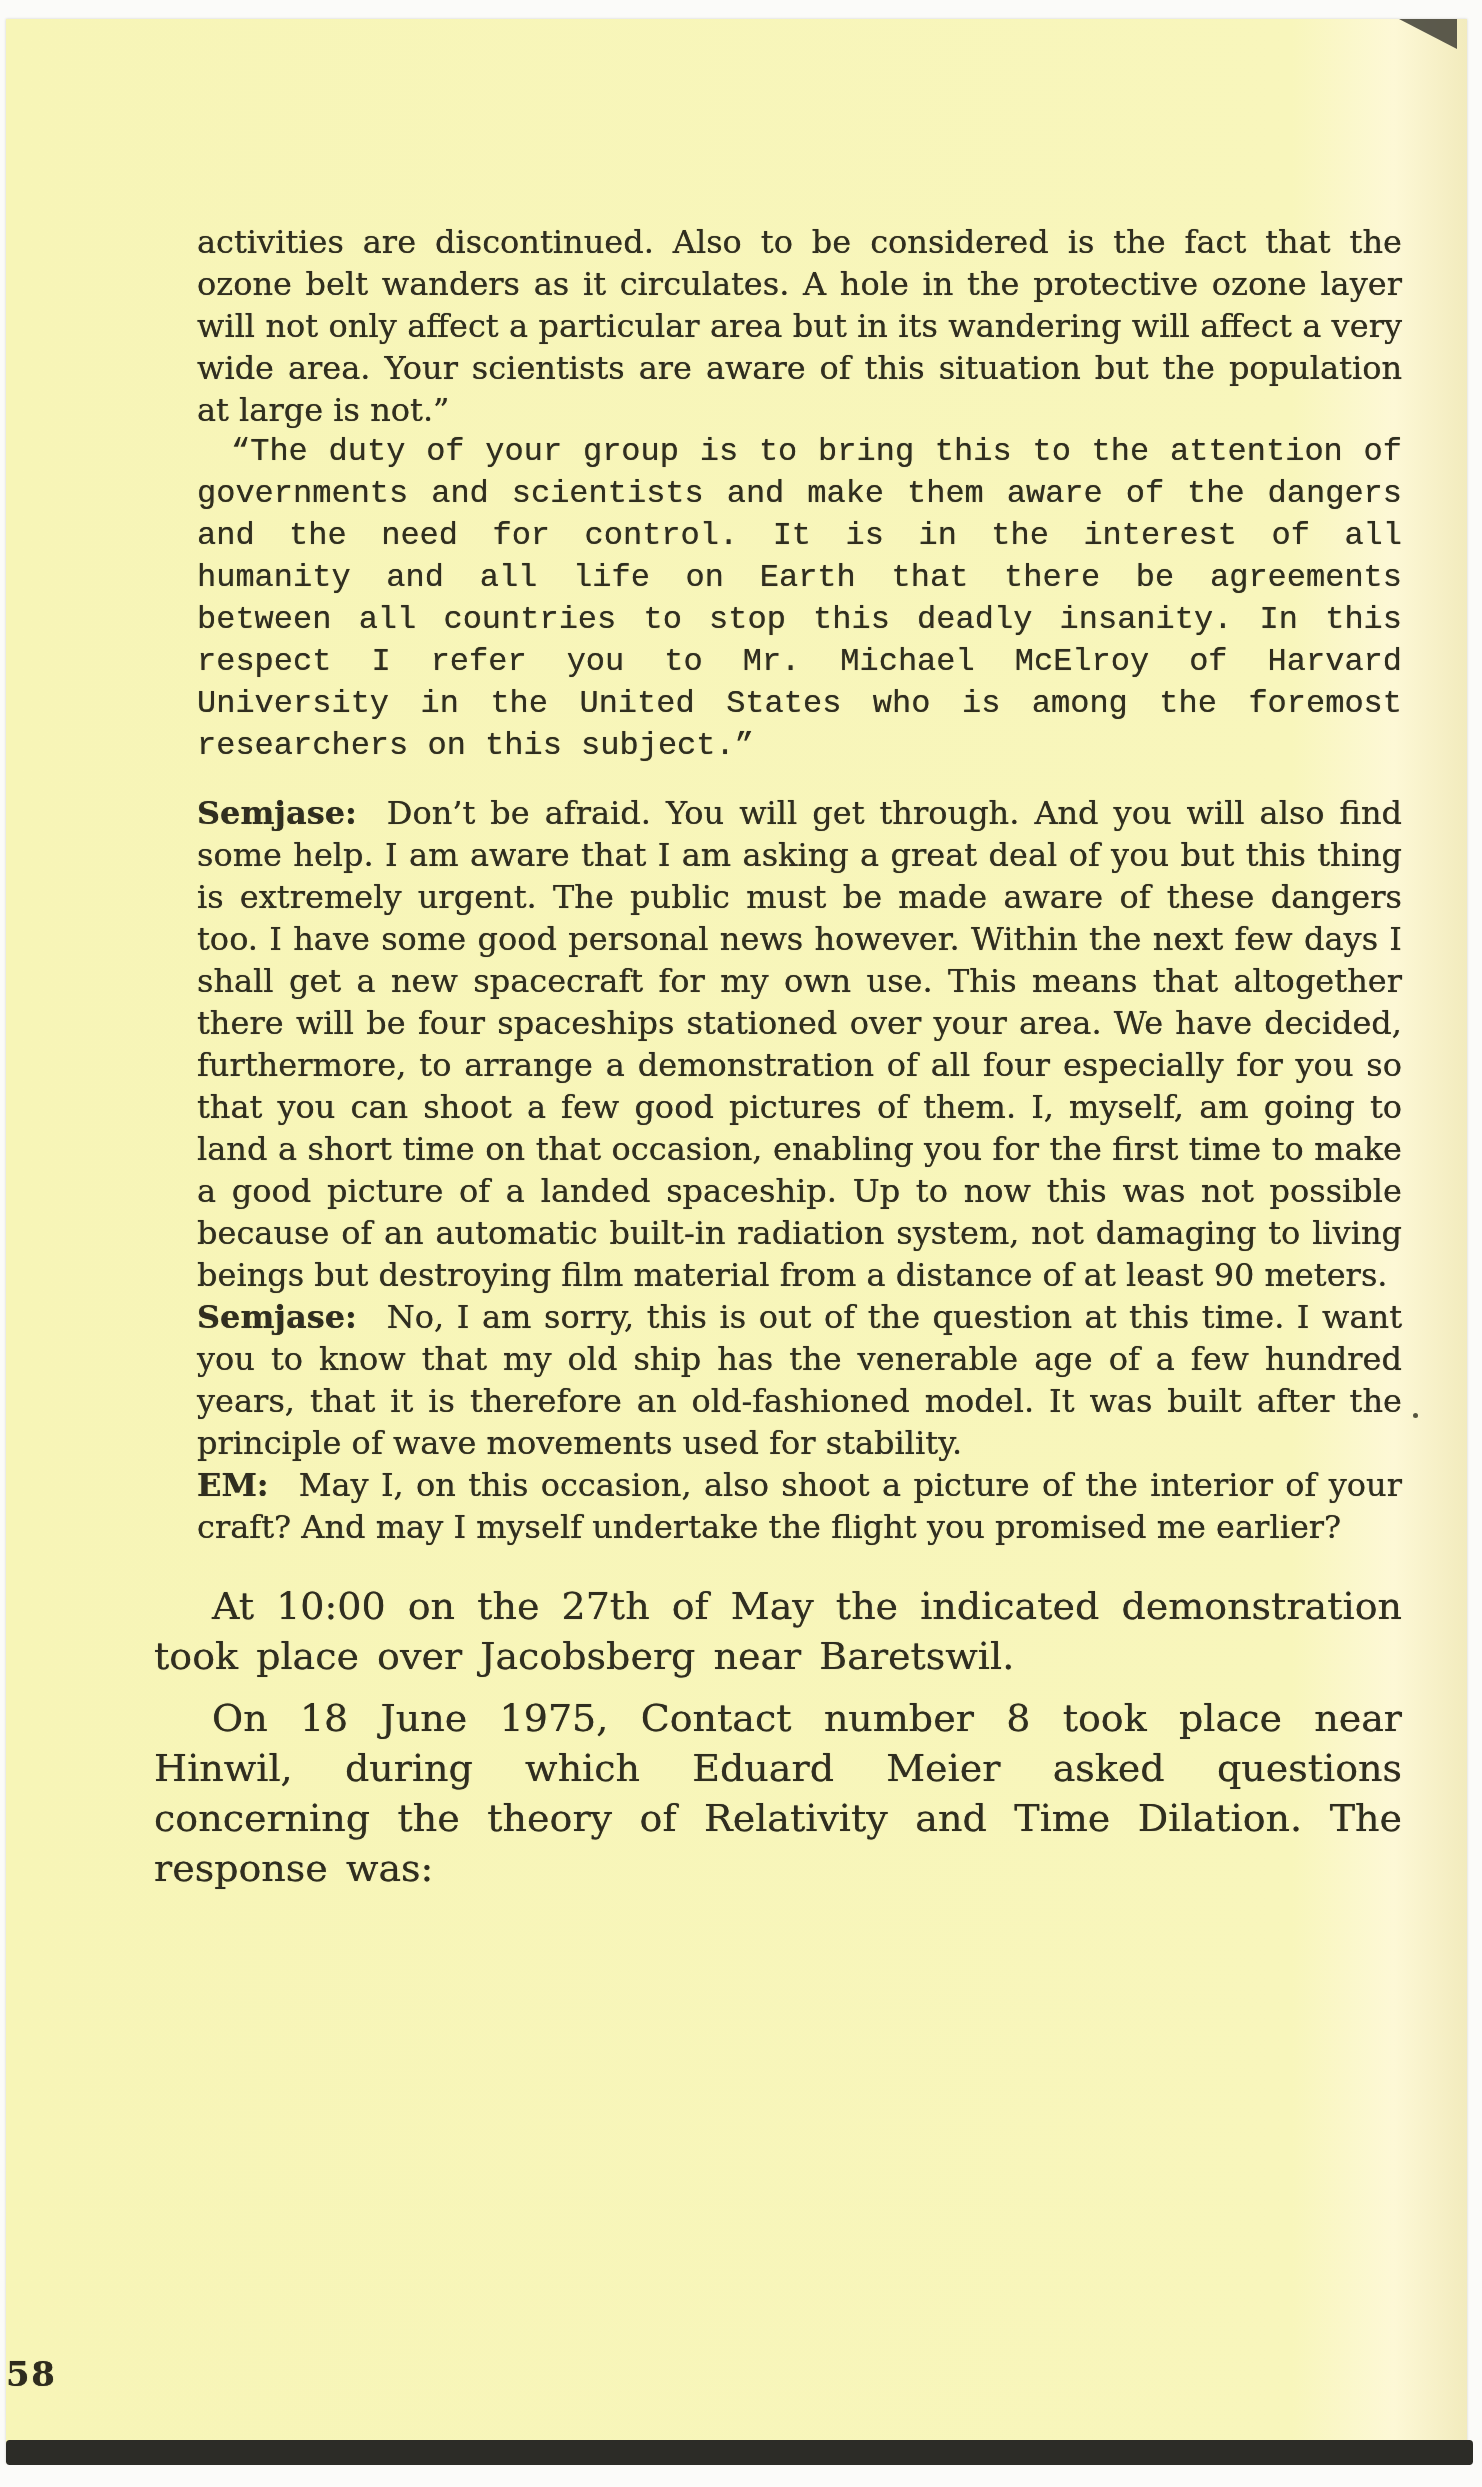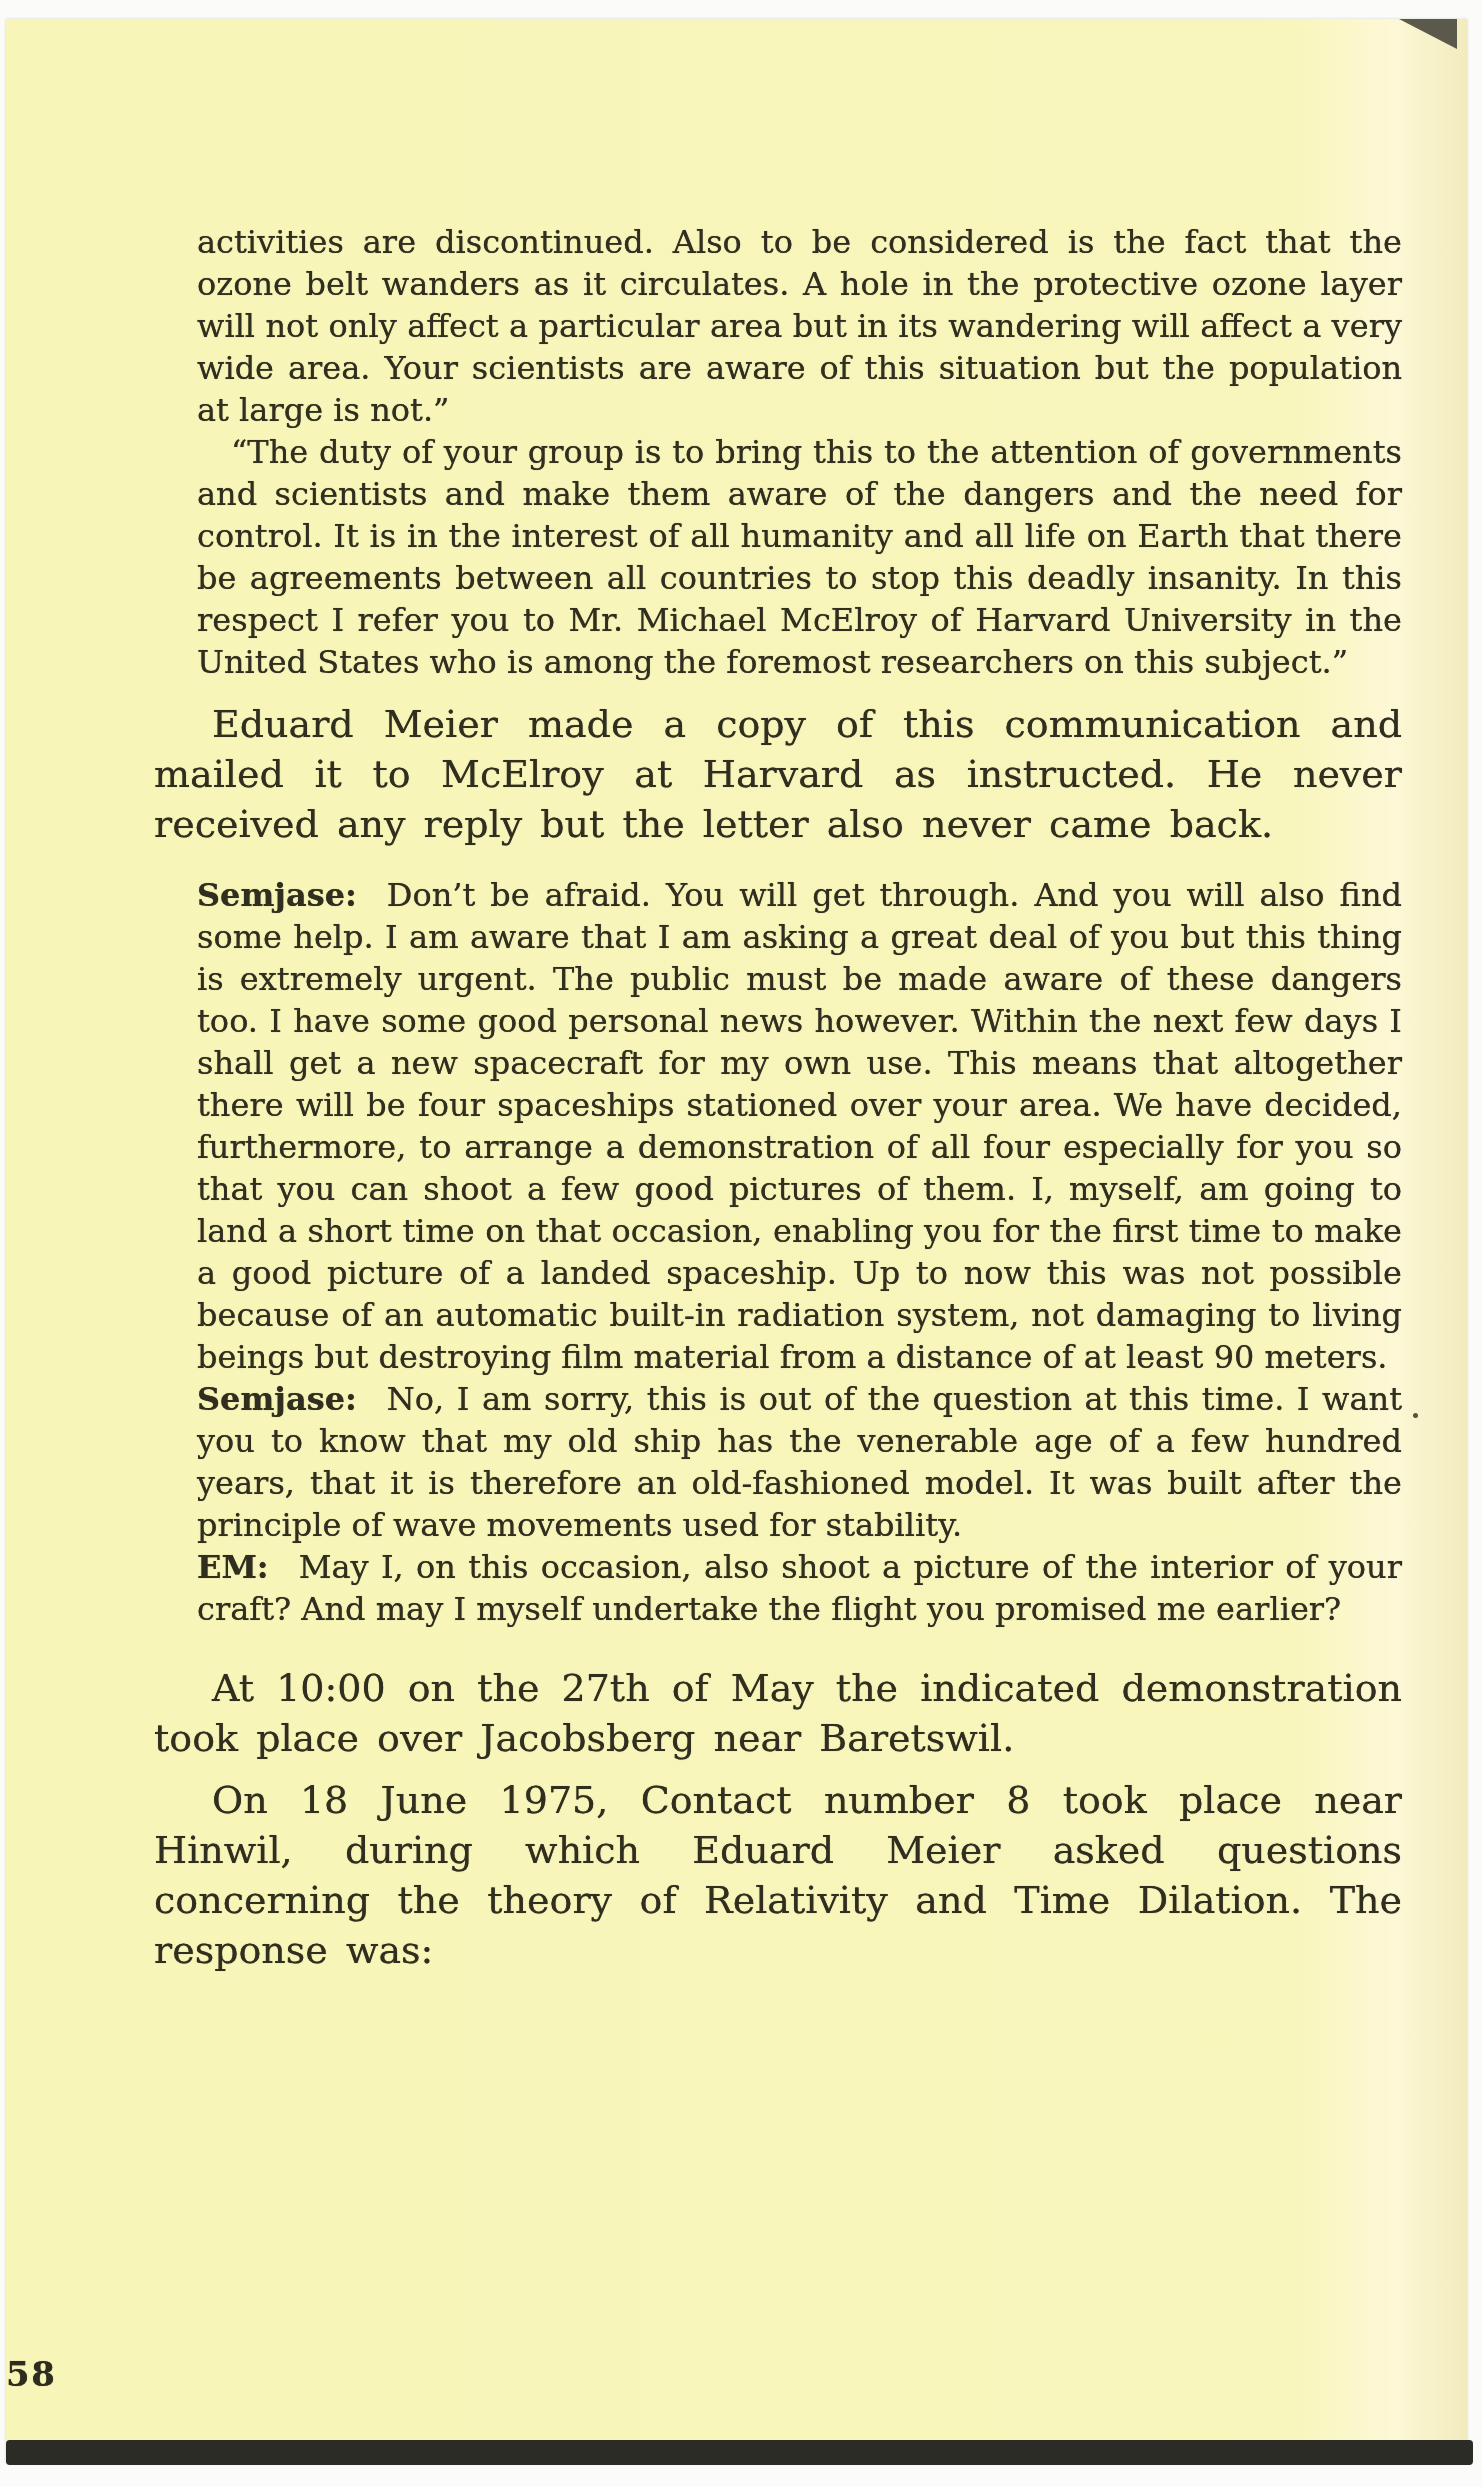--- a/index.html
+++ b/index.html
@@ -54,21 +54,21 @@
     font-size: 32px;
     line-height: 42px;
   }
   .large {
     font-size: 38px;
     line-height: 50px;
     word-spacing: 6px;
     text-indent: 58px;
   }
   .inset { margin-left: 43px; }
-  .indent-sm { text-indent: 34px; }
+  .indent-sm { text-indent: 34px; font-family: Liberation Mono, monospace; }
   .m-narrative1 { margin-top: 16.3px; }
   .m-dialogue1 { margin-top: 25px; }
   .m-demo { margin-top: 33px; }
   .m-contact8 { margin-top: 12px; }
   .m-dialogue2 { margin-top: 36px; }
   .speaker {
     font-weight: bold;
     margin-right: 30px;
   }
   .page-number {
@@ -107,21 +107,20 @@
 <div class="scan-root">
   <div class="page">
     <div class="corner-fold"></div>
 
     <div class="text-block">
 
       <p class="para small inset">activities are discontinued. Also to be considered is the fact that the ozone belt wanders as it circulates. A hole in the protective ozone layer will not only affect a particular area but in its wandering will affect a very wide area. Your scientists are aware of this situation but the population at large is not.”</p>
 
       <p class="para small inset indent-sm">“The duty of your group is to bring this to the attention of governments and scientists and make them aware of the dangers and the need for control. It is in the interest of all humanity and all life on Earth that there be agreements between all countries to stop this deadly insanity. In this respect I refer you to Mr. Michael McElroy of Harvard University in the United States who is among the foremost researchers on this subject.”</p>
 
-      <p class="para large m-narrative1">Eduard Meier made a copy of this communication and mailed it to McElroy at Harvard as instructed. He never received any reply but the letter also never came back.</p>
 
       <div class="m-dialogue1">
         <p class="para small inset">
           <span class="speaker">Semjase:</span><span>Don’t be afraid. You will get through. And you will also find some help. I am aware that I am asking a great deal of you but this thing is extremely urgent. The public must be made aware of these dangers too. I have some good personal news however. Within the next few days I shall get a new spacecraft for my own use. This means that altogether there will be four spaceships stationed over your area. We have decided, furthermore, to arrange a demonstration of all four especially for you so that you can shoot a few good pictures of them. I, myself, am going to land a short time on that occasion, enabling you for the first time to make a good picture of a landed spaceship. Up to now this was not possible because of an automatic built-in radiation system, not damaging to living beings but destroying film material from a distance of at least 90 meters.</span>
         </p>
         <p class="para small inset">
           <span class="speaker">Semjase:</span><span>No, I am sorry, this is out of the question at this time. I want you to know that my old ship has the venerable age of a few hundred years, that it is therefore an old-fashioned model. It was built after the principle of wave movements used for stability.</span>
         </p>
         <p class="para small inset">
           <span class="speaker">EM:</span><span>May I, on this occasion, also shoot a picture of the interior of your craft? And may I myself undertake the flight you promised me earlier?</span>

